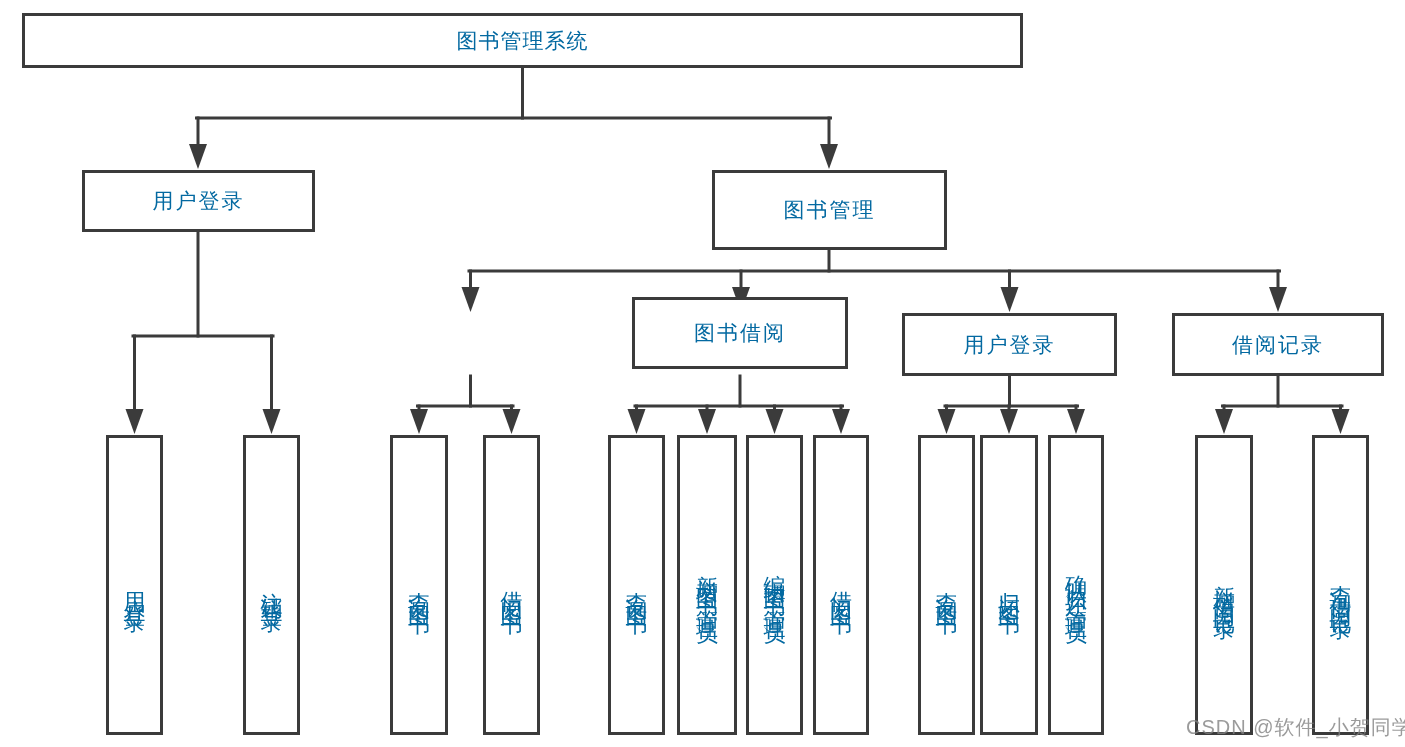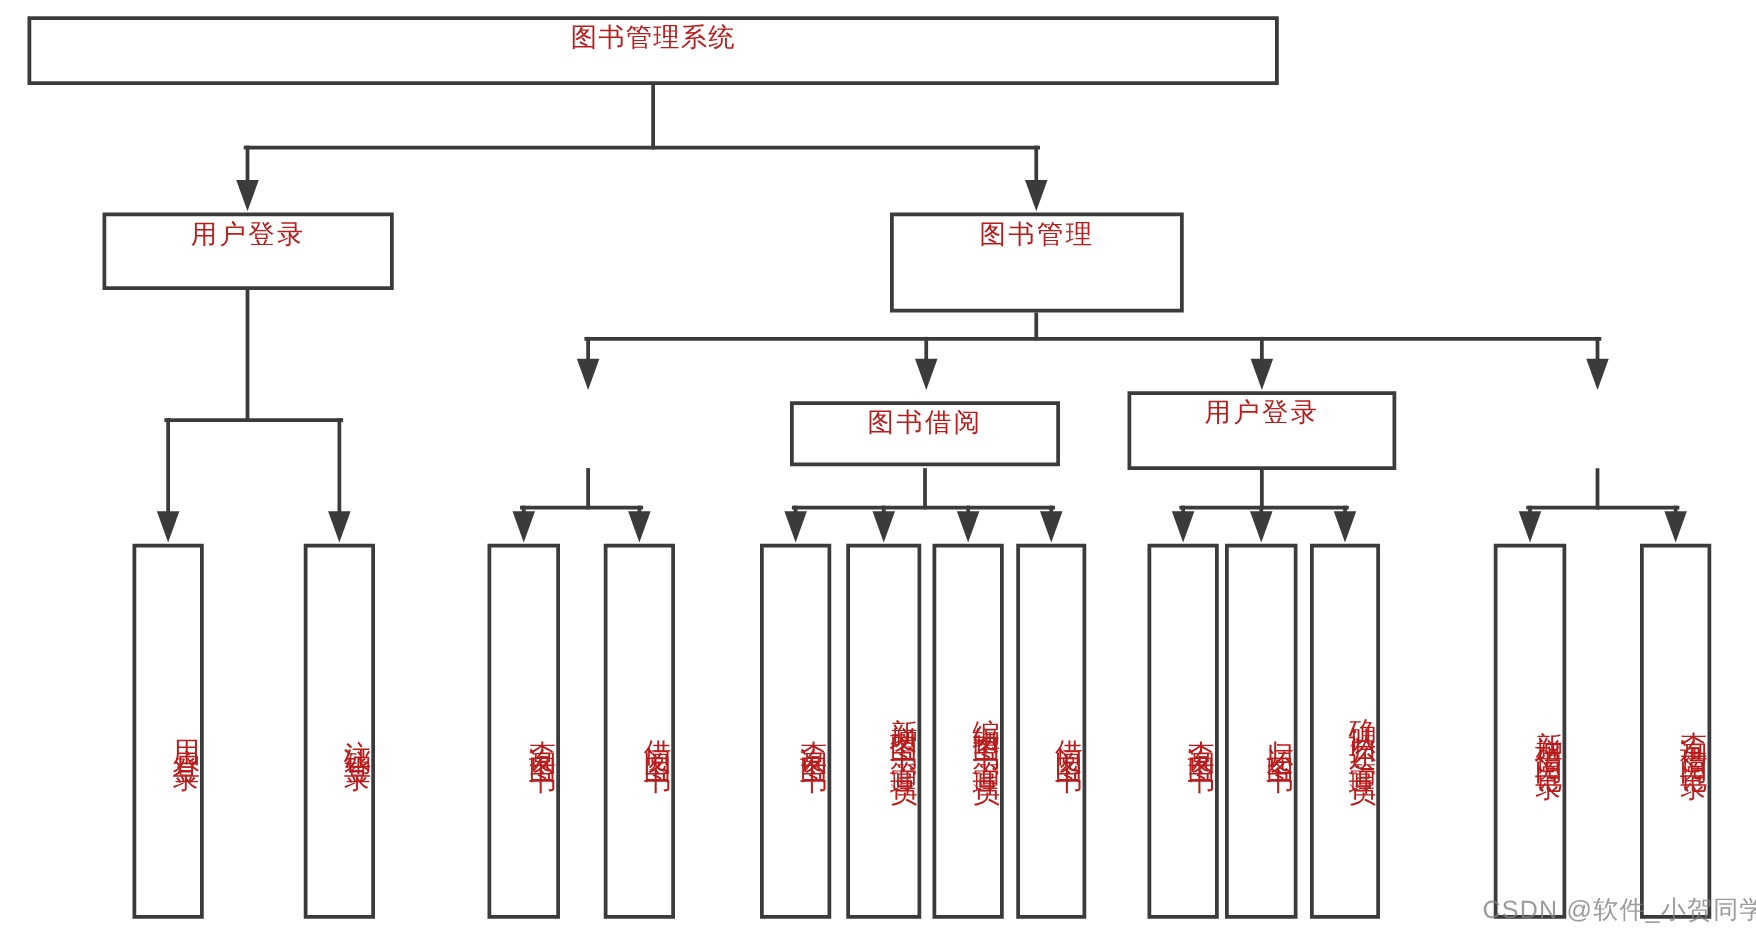--- a/index.html
+++ b/index.html
@@ -4,22 +4,22 @@
 <style>
   html,body{margin:0;padding:0;}
   body{
     width:1405px;height:747px;position:relative;background:#ffffff;
     font-family:"Liberation Sans",sans-serif;overflow:hidden;
   }
   #stage{position:absolute;left:0;top:0;width:1405px;height:747px;}
   #connectors{position:absolute;left:0;top:0;z-index:1;}
   .node{
     position:absolute;box-sizing:border-box;background:#ffffff;
-    border:3px solid #3b3b3b;display:flex;justify-content:center;
-    color:#b91c1c;z-index:2;
+    border:3px solid #3b3b3b;display:flex;align-items:center;justify-content:center;
+    color:#0369a1;z-index:2;
   }
   .node.h{font-size:21px;letter-spacing:2px;white-space:nowrap;}
   .node.root{font-size:21px;letter-spacing:1px;}
   .node.v{
     font-size:22px;letter-spacing:7px;
     writing-mode:vertical-rl;text-orientation:mixed;
     line-height:1;padding-top:10px;padding-bottom:4px;
   }
   #watermark{
     position:absolute;z-index:5;font-size:20px;letter-spacing:1px;
@@ -90,25 +90,28 @@
     <span>图书管理系统</span>
   </div>
 
   <div class="node h" style="left:82px;top:170px;width:233px;height:62px;">
     <span>用户登录</span>
   </div>
   <div class="node h" style="left:712px;top:170px;width:235px;height:80px;">
     <span>图书管理</span>
   </div>
 
-  <div class="node h" style="left:632px;top:321px;width:216px;height:52px;">
+  <div class="node h" style="left:632px;top:297px;width:216px;height:72px;">
     <span>图书借阅</span>
   </div>
   <div class="node h" style="left:902px;top:313px;width:215px;height:63px;">
     <span>用户登录</span>
+  </div>
+  <div class="node h" style="left:1172px;top:313px;width:212px;height:63px;">
+    <span>借阅记录</span>
   </div>
 
   <div class="node v" style="left:106px;top:435px;width:57px;height:300px;">
     <span>用户登录</span>
   </div>
   <div class="node v" style="left:243px;top:435px;width:57px;height:300px;">
     <span>注销登录</span>
   </div>
 
   <div class="node v" style="left:390px;top:435px;width:58px;height:300px;">

